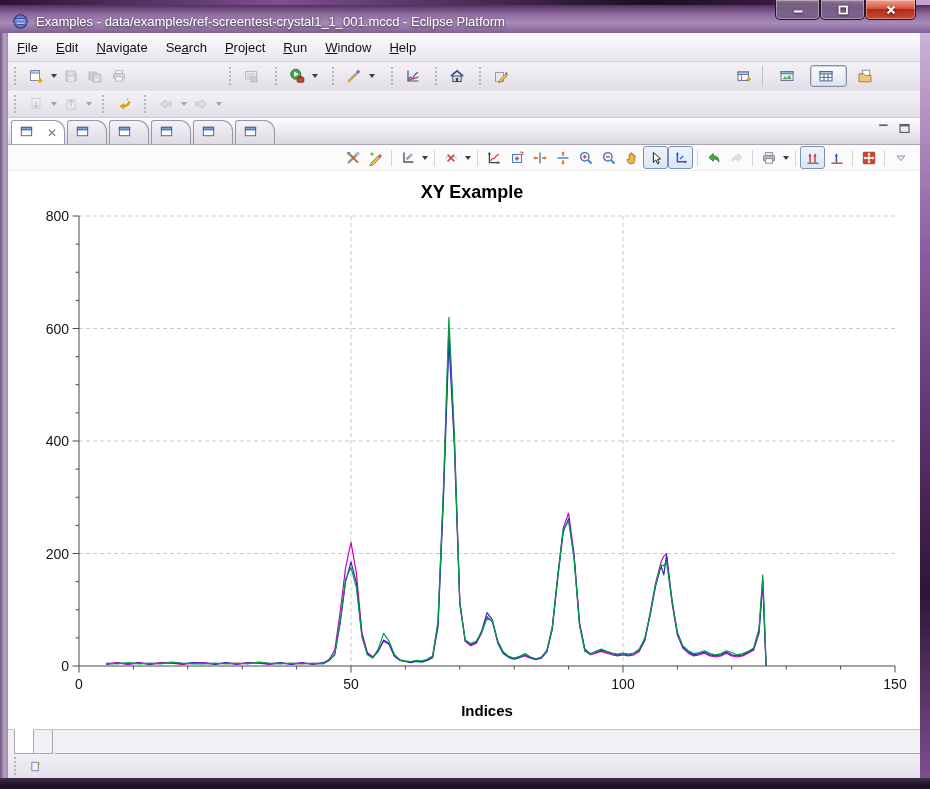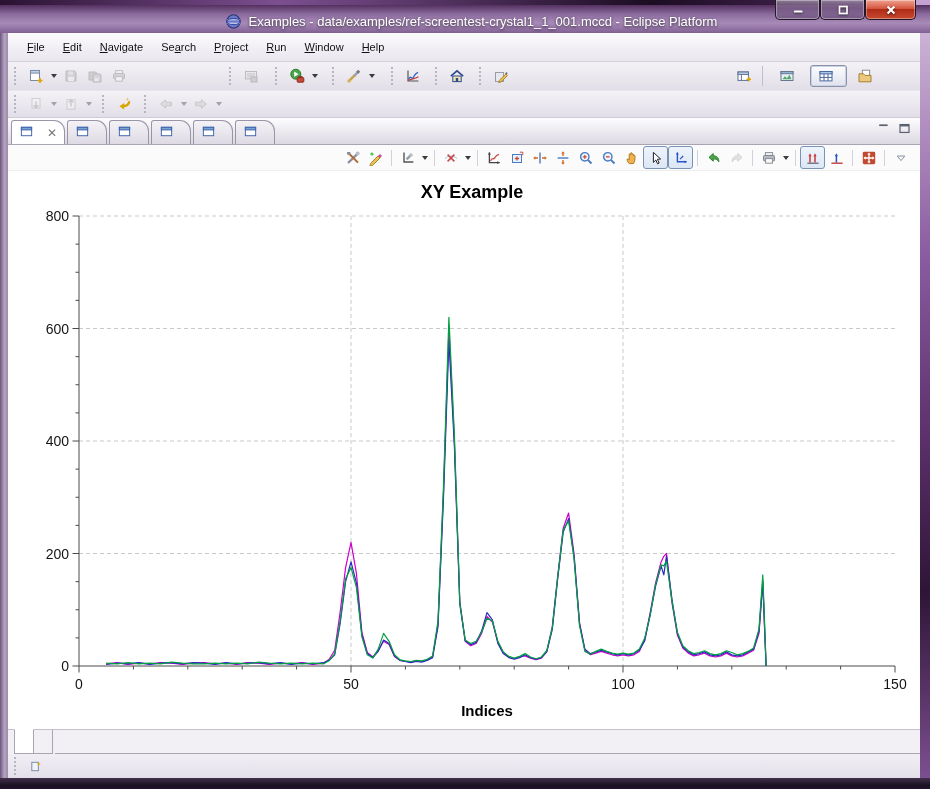--- a/index.html
+++ b/index.html
@@ -9,21 +9,21 @@
   #screen{position:absolute;inset:0;}
   
   .wall-strip-right{position:absolute;right:0;top:0;width:14px;height:100%;
        background:linear-gradient(180deg,#c5a3d2 0%,#7c4f90 18%,#3a1d44 40%,#8a5ba0 60%,#5a2f6a 80%,#9a6fae 100%);}
   .wall-strip-top{position:absolute;left:0;top:0;width:100%;height:6px;
        background:linear-gradient(90deg,#2a1232,#7c4f90 30%,#1c0d22 70%,#5a2f6a);}
 
   
   .titlebar{position:absolute;left:0;top:5px;width:100%;height:33px;
        background:linear-gradient(180deg,#53305e 0%,#8c6c9e 28%,#a88ab8 55%,#8a6a9c 78%,#6a4a78 100%);
-       border-bottom:1px solid #2c1c34;display:flex;align-items:center;color:#fff;justify-content:center;}
+       border-bottom:1px solid #2c1c34;display:flex;align-items:center;color:#fff;}
   .titlebar .app-icon{width:17px;height:17px;margin:0 7px 0 12px;display:flex;}
   .titlebar .title-text{font-size:13px;text-shadow:0 1px 3px rgba(0,0,0,.75);white-space:nowrap;}
   .win-btns{position:absolute;top:0;right:14px;display:flex;}
   .win-btn{height:19px;border:1px solid #241626;border-top:none;border-radius:0 0 5px 5px;
        display:flex;align-items:center;justify-content:center;
        background:linear-gradient(180deg,rgba(255,255,255,.42),rgba(160,140,175,.28) 45%,rgba(70,50,85,.45));
        box-shadow:inset 0 0 0 1px rgba(255,255,255,.35);}
   .win-btn.min,.win-btn.max{width:43px;}
   .win-btn.close{width:49px;background:linear-gradient(180deg,#f0a292 0%,#d4553e 45%,#b02c18 50%,#c74a30 100%);}
   .win-btn svg{width:16px;height:16px;filter:drop-shadow(0 1px 1px rgba(0,0,0,.6));}
@@ -33,21 +33,21 @@
   .frame-right{position:absolute;right:0;top:33px;width:10px;bottom:11px;
        background:linear-gradient(180deg,#cbb2d6 0%,#8a5ba0 30%,#5a2f6a 55%,#2e1536 75%,#7c4f90 100%);}
   .frame-bottom{position:absolute;left:0;bottom:0;width:100%;height:11px;
        background:linear-gradient(180deg,#43304c,#181020 70%,#241430);}
 
   .content{position:absolute;left:8px;top:33px;width:912px;height:745px;background:#f1eff4;
        display:flex;flex-direction:column;}
 
   
   .menubar{height:28px;background:linear-gradient(180deg,#fbfafc,#e9e6ee);
-       border-bottom:1px solid #d5d1dc;display:flex;align-items:center;padding-left:10px;font-size:11px;color:#111;}
+       border-bottom:1px solid #d5d1dc;display:flex;align-items:center;font-size:13px;color:#111;}
   .menu-item{padding:3px 9px;border-radius:2px;}
   .menu-item u{text-decoration:underline;}
 
   
   .toolbar{display:flex;align-items:center;background:linear-gradient(180deg,#f4f2f6,#e2dee8);}
   .toolbar.row1{height:28px;border-bottom:1px solid #e8e5ee;}
   .toolbar.row2{height:26px;border-bottom:1px solid #cfcad8;}
   .tb-group{display:flex;align-items:center;}
   .tb-handle{width:3px;height:18px;border-left:2px dotted #b9b3c3;margin:0 5px 0 2px;}
   .tbtn{width:24px;height:22px;display:flex;align-items:center;justify-content:center;border-radius:3px;}

